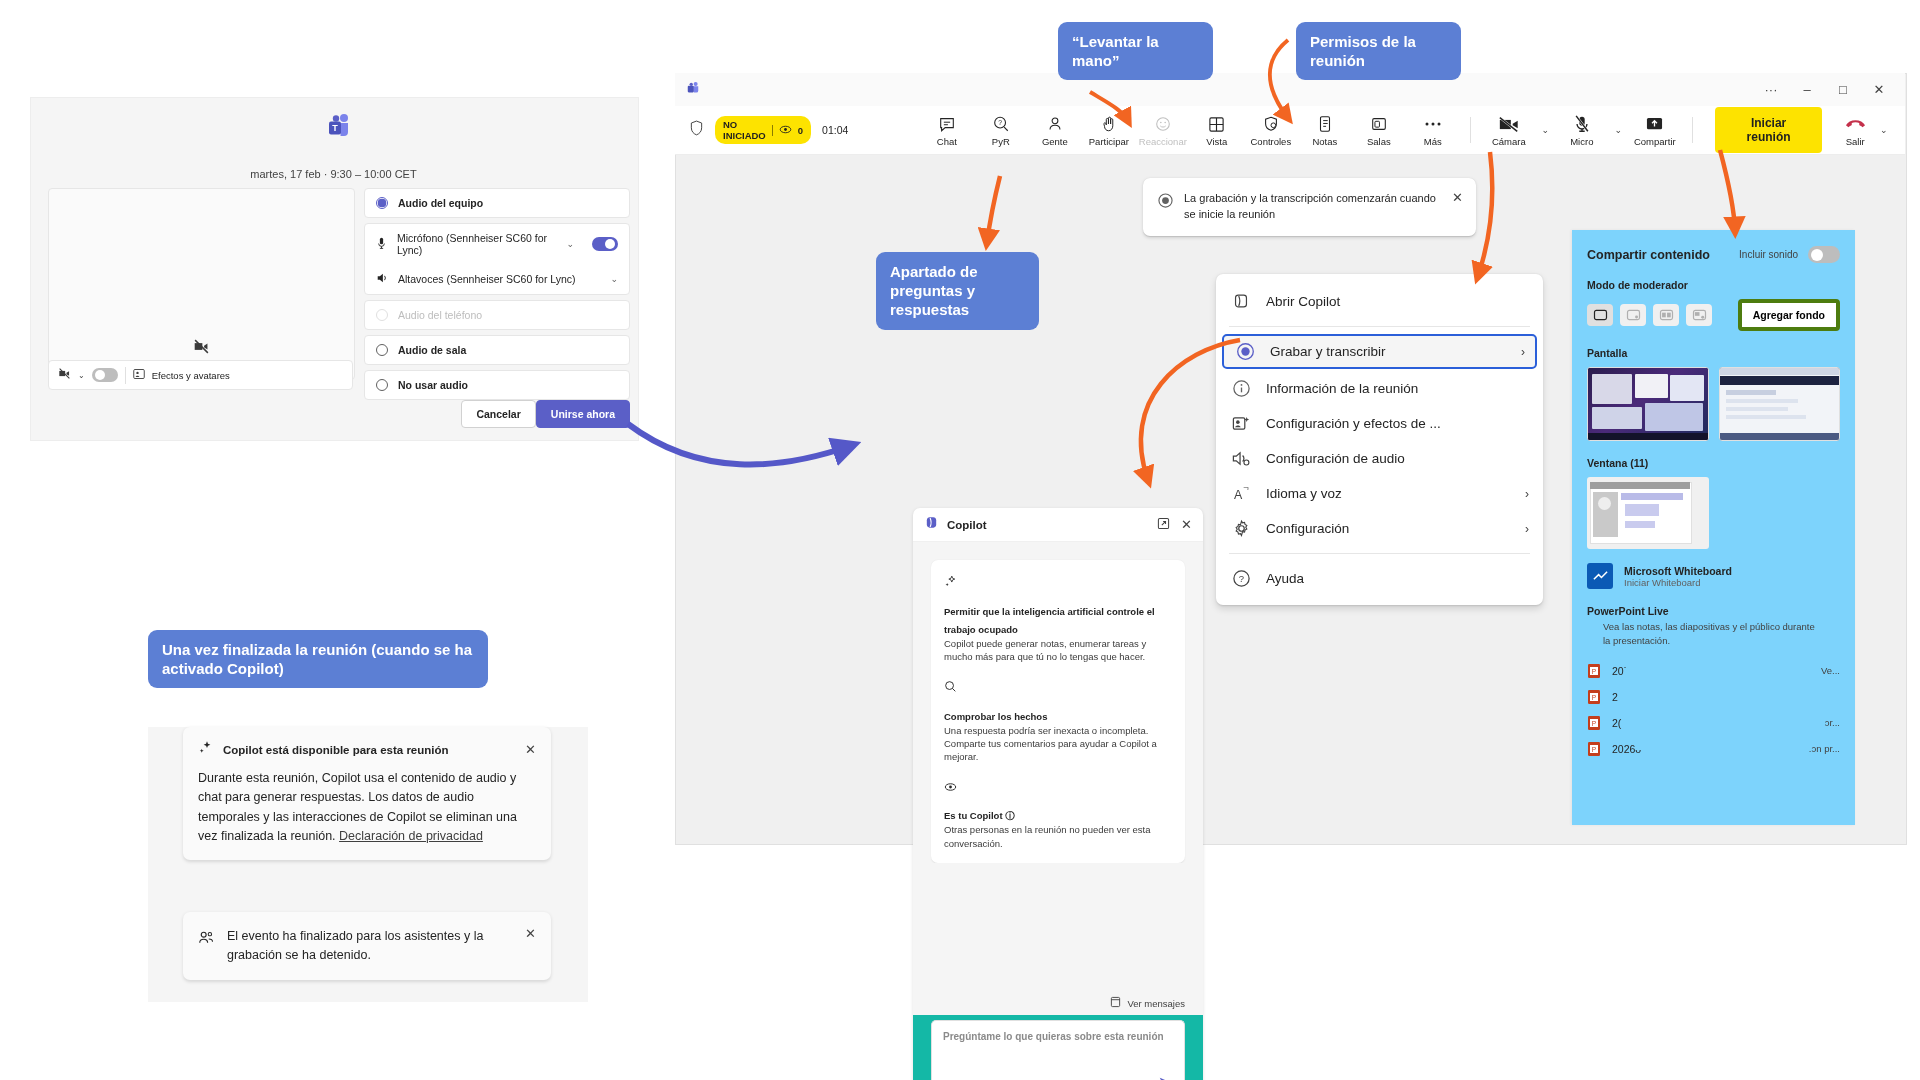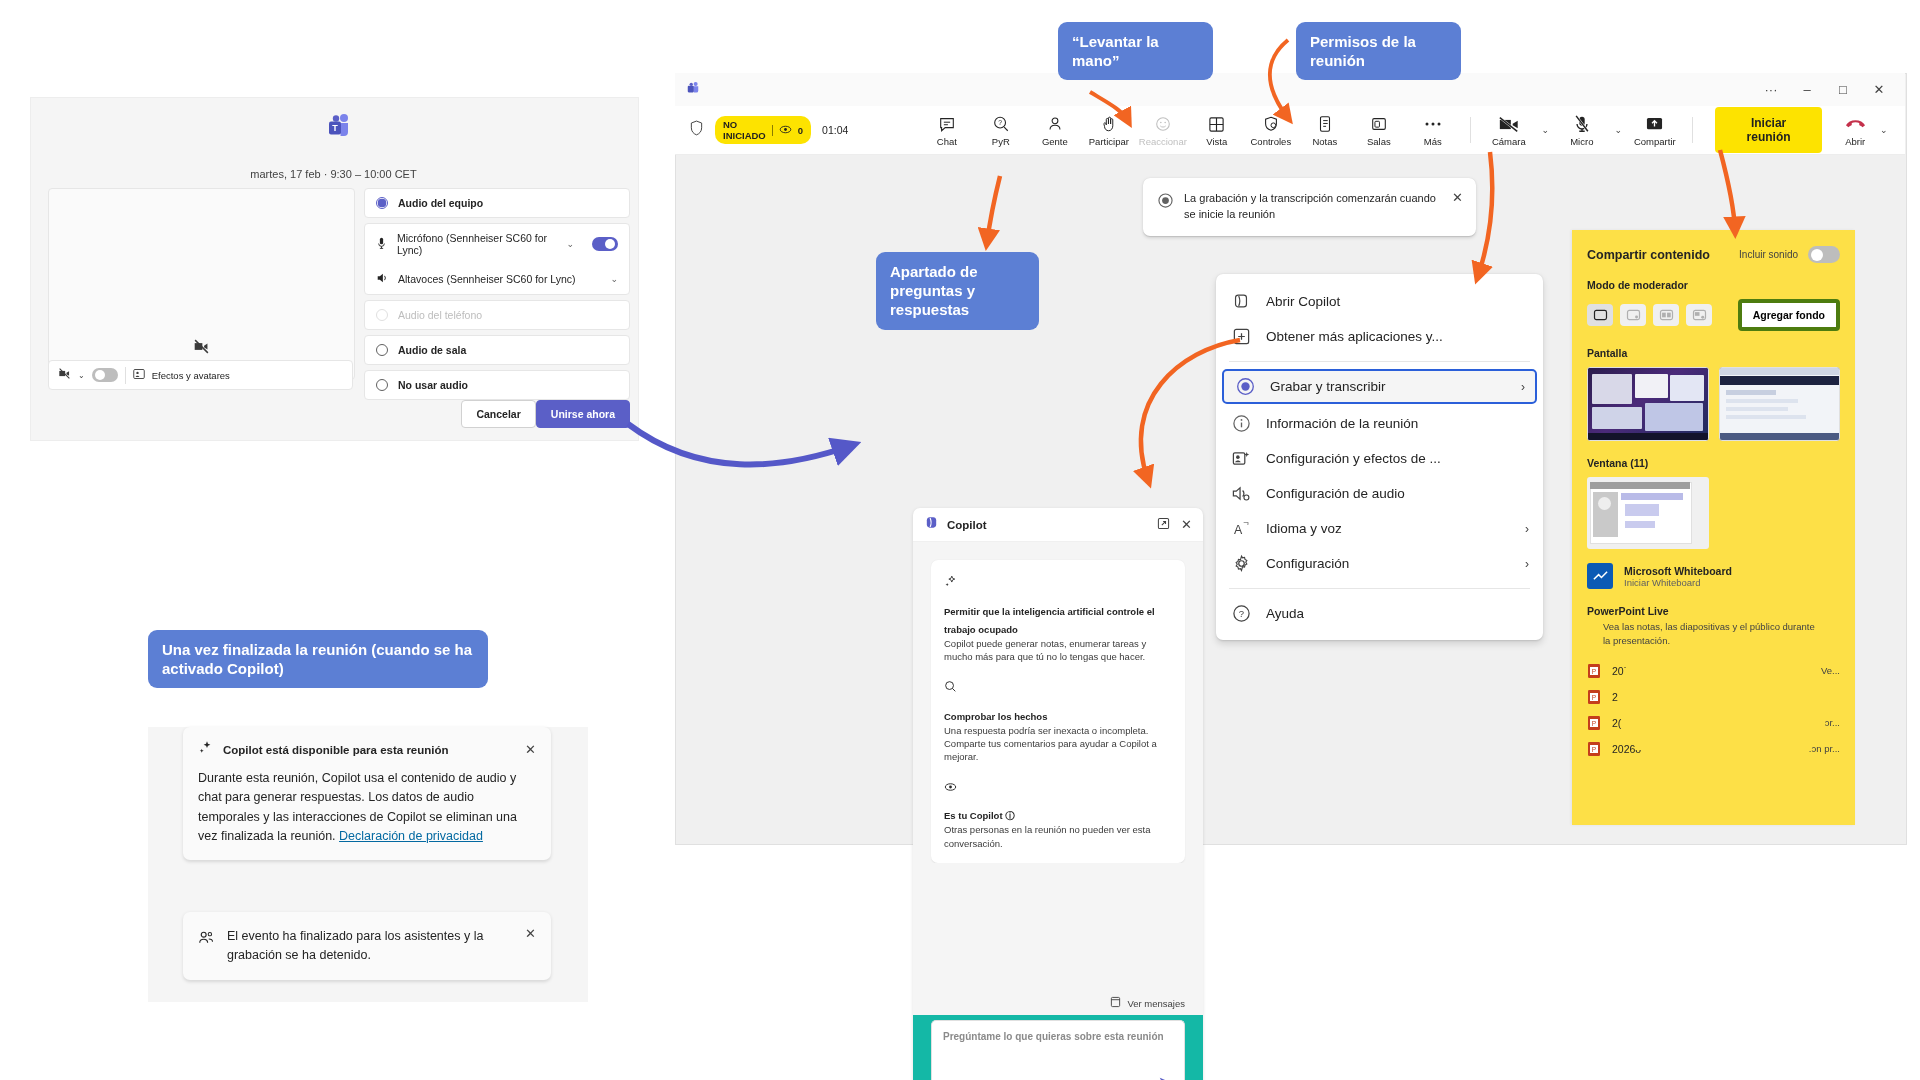--- a/index.html
+++ b/index.html
@@ -82,21 +82,21 @@
   .cop-item .ci{width:14px;flex:none;color:#242424;padding-top:1px;}
   .cop-item .h{font-size:9.5px;font-weight:bold;line-height:1.35;}
   .cop-item .p{font-size:9.5px;line-height:1.4;color:#3b3b3b;}
   #cop-spacer{background:#f5f5f5;height:133px;}
   #cop-msgs{background:#f5f5f5;padding:0 18px 5px;display:flex;justify-content:flex-end;align-items:center;gap:6px;font-size:9.5px;color:#424242;cursor:pointer;}
   #cop-compose{background:#14b8a6;padding:5px 18px 18px;font-weight:bold;}
   #cop-input{background:#fff;border:1px solid #e0e0e0;border-bottom:2px solid #5b5fc7;border-radius:5px;height:62px;padding:9px 11px;position:relative;}
   #cop-ph{font-size:10px;color:#8a8a8a;line-height:1.45;}
   #cop-send{position:absolute;right:10px;bottom:7px;color:#5b5fc7;font-size:14px;cursor:pointer;}
   
-  #share{left:1572px;top:230px;width:283px;height:595px;background:#fde047;box-shadow:-1px 0 3px rgba(0,0,0,.06);padding:16px 15px;box-sizing:border-box;overflow:hidden;}
+  #share{left:1572px;top:230px;width:283px;height:595px;background:#7dd3fc;box-shadow:-1px 0 3px rgba(0,0,0,.06);padding:16px 15px;box-sizing:border-box;overflow:hidden;}
   #share-head{display:flex;align-items:center;gap:10px;}
   #share-head .t{font-size:12.5px;font-weight:bold;}
   #share-head .snd{font-size:10px;color:#424242;margin-left:auto;}
   .sh-label{font-size:10.5px;font-weight:bold;margin:16px 0 8px;}
   #mod-row{display:flex;align-items:center;gap:7px;}
   .modbtn{width:26px;height:22px;border-radius:4px;background:#f0f0f0;display:flex;align-items:center;justify-content:center;cursor:pointer;}
   .modbtn.sel{background:#e0e0e0;}
   #agregar-fondo{margin-left:auto;font-size:10.5px;border:4px solid #4d7c0f;border-radius:4px;background:#fff;padding:6px 11px;font-weight:bold;cursor:pointer;}
   #pantalla-row{display:flex;gap:10px;}
   .screen-thumb{width:122px;height:72px;border:1px solid #e0e0e0;border-radius:3px;background:#1b1b2f;overflow:hidden;position:relative;cursor:pointer;}
@@ -112,21 +112,21 @@
   
   .callout{position:absolute;background:#5c7fd4;color:#fff;border-radius:9px;text-align:left;font-weight:bold;
     font-size:15px;line-height:1.28;padding:10px 14px;box-sizing:border-box;}
   #svg-arrows{position:absolute;left:0;top:0;width:1920px;height:1080px;pointer-events:none;}
   
   #notif-wrap{left:148px;top:727px;width:440px;height:275px;background:#f5f5f5;}
   #notif1{left:183px;top:727px;width:368px;background:#fafafa;border-radius:7px;box-shadow:0 1.6px 3.6px rgba(0,0,0,.12);padding:13px 15px;box-sizing:border-box;}
   #notif1 .hd{display:flex;align-items:center;gap:10px;}
   #notif1 .hd .t{font-size:11.5px;font-weight:bold;}
   #notif1 .bd{font-size:12.5px;line-height:1.55;color:#242424;margin-top:10px;}
-  #notif1 .bd a{color:#0369a1;}
+  #notif1 .bd a{color:#404040;}
   #notif2{left:183px;top:912px;width:368px;background:#fafafa;border-radius:7px;box-shadow:0 1.6px 3.6px rgba(0,0,0,.12);
     padding:15px;box-sizing:border-box;display:flex;gap:12px;align-items:flex-start;}
   #notif2 .t{font-size:12.5px;line-height:1.5;flex:1;}
 </style>
 </head>
 <body>
 
 <div class="abs" id="prejoin"></div>
 
 <div class="abs" id="teams-logo">
@@ -406,21 +406,21 @@
   </div>
 
   <div id="tb-right">
     <button id="start-btn">Iniciar reunión</button>
     <div class="tbi">
       <span class="ic">
           <svg width="21" height="12" viewBox="0 0 22 12">
             <path d="M11 2C6.5 2 2.8 4 1 7.2l2.6 2.2c.8-.8 1.5-1.5 2.7-1.9.5-.2.8-.5.8-1.1V4.9C8.3 4.4 9.6 4.2 11 4.2s2.7.2 3.9.7v1.5c0 .6.3.9.8 1.1 1.2.4 1.9 1.1 2.7 1.9L21 7.2C19.2 4 15.5 2 11 2z" fill="#c4314b"></path>
           </svg>
         </span>
-      <span class="lb">Abrir</span>
+      <span class="lb">Salir</span>
     </div>
     <span class="caret">⌄</span>
   </div>
 </div>
 
 <div class="abs" id="rec-toast">
   <span style="padding-top:2px">
     <svg width="15" height="15" viewBox="0 0 16 16">
         <circle cx="8" cy="8" r="7" fill="none" stroke="#616161" stroke-width="1.2"></circle>
         <circle cx="8" cy="8" r="3.6" fill="#616161"></circle>
@@ -432,29 +432,20 @@
 
 <div class="abs" id="more-menu">
   <div class="mi">
     <span class="mic">
         <svg width="20" height="20" viewBox="0 0 22 22">
           <path d="M5 7.5c0-1.7 1.4-3 3-3h6c1.7 0 3 1.3 3 3v7c0 1.7-1.3 3-3 3H8c-1.6 0-3-1.3-3-3z" fill="none" stroke="#424242" stroke-width="1.3"></path>
           <path d="M8.5 5.5c1.3 3 1.3 8 0 11" stroke="#424242" stroke-width="1.3" fill="none"></path>
         </svg>
       </span>
     <span>Abrir Copilot</span>
-  </div>
-  <div class="mi">
-    <span class="mic">
-        <svg width="19" height="19" viewBox="0 0 20 20">
-          <rect x="2.5" y="2.5" width="15" height="15" rx="2" fill="none" stroke="#424242" stroke-width="1.3"></rect>
-          <path d="M10 6.5v7M6.5 10h7" stroke="#424242" stroke-width="1.3"></path>
-        </svg>
-      </span>
-    <span>Obtener más aplicaciones y...</span>
   </div>
   <div class="midiv"></div>
   <div class="mi sel">
     <span class="mic">
         <svg width="19" height="19" viewBox="0 0 20 20">
           <circle cx="10" cy="10" r="8.2" fill="none" stroke="#5b5fc7" stroke-width="1.4"></circle>
           <circle cx="10" cy="10" r="4.4" fill="#5b5fc7"></circle>
         </svg>
       </span>
     <span>Grabar y transcribir</span>

